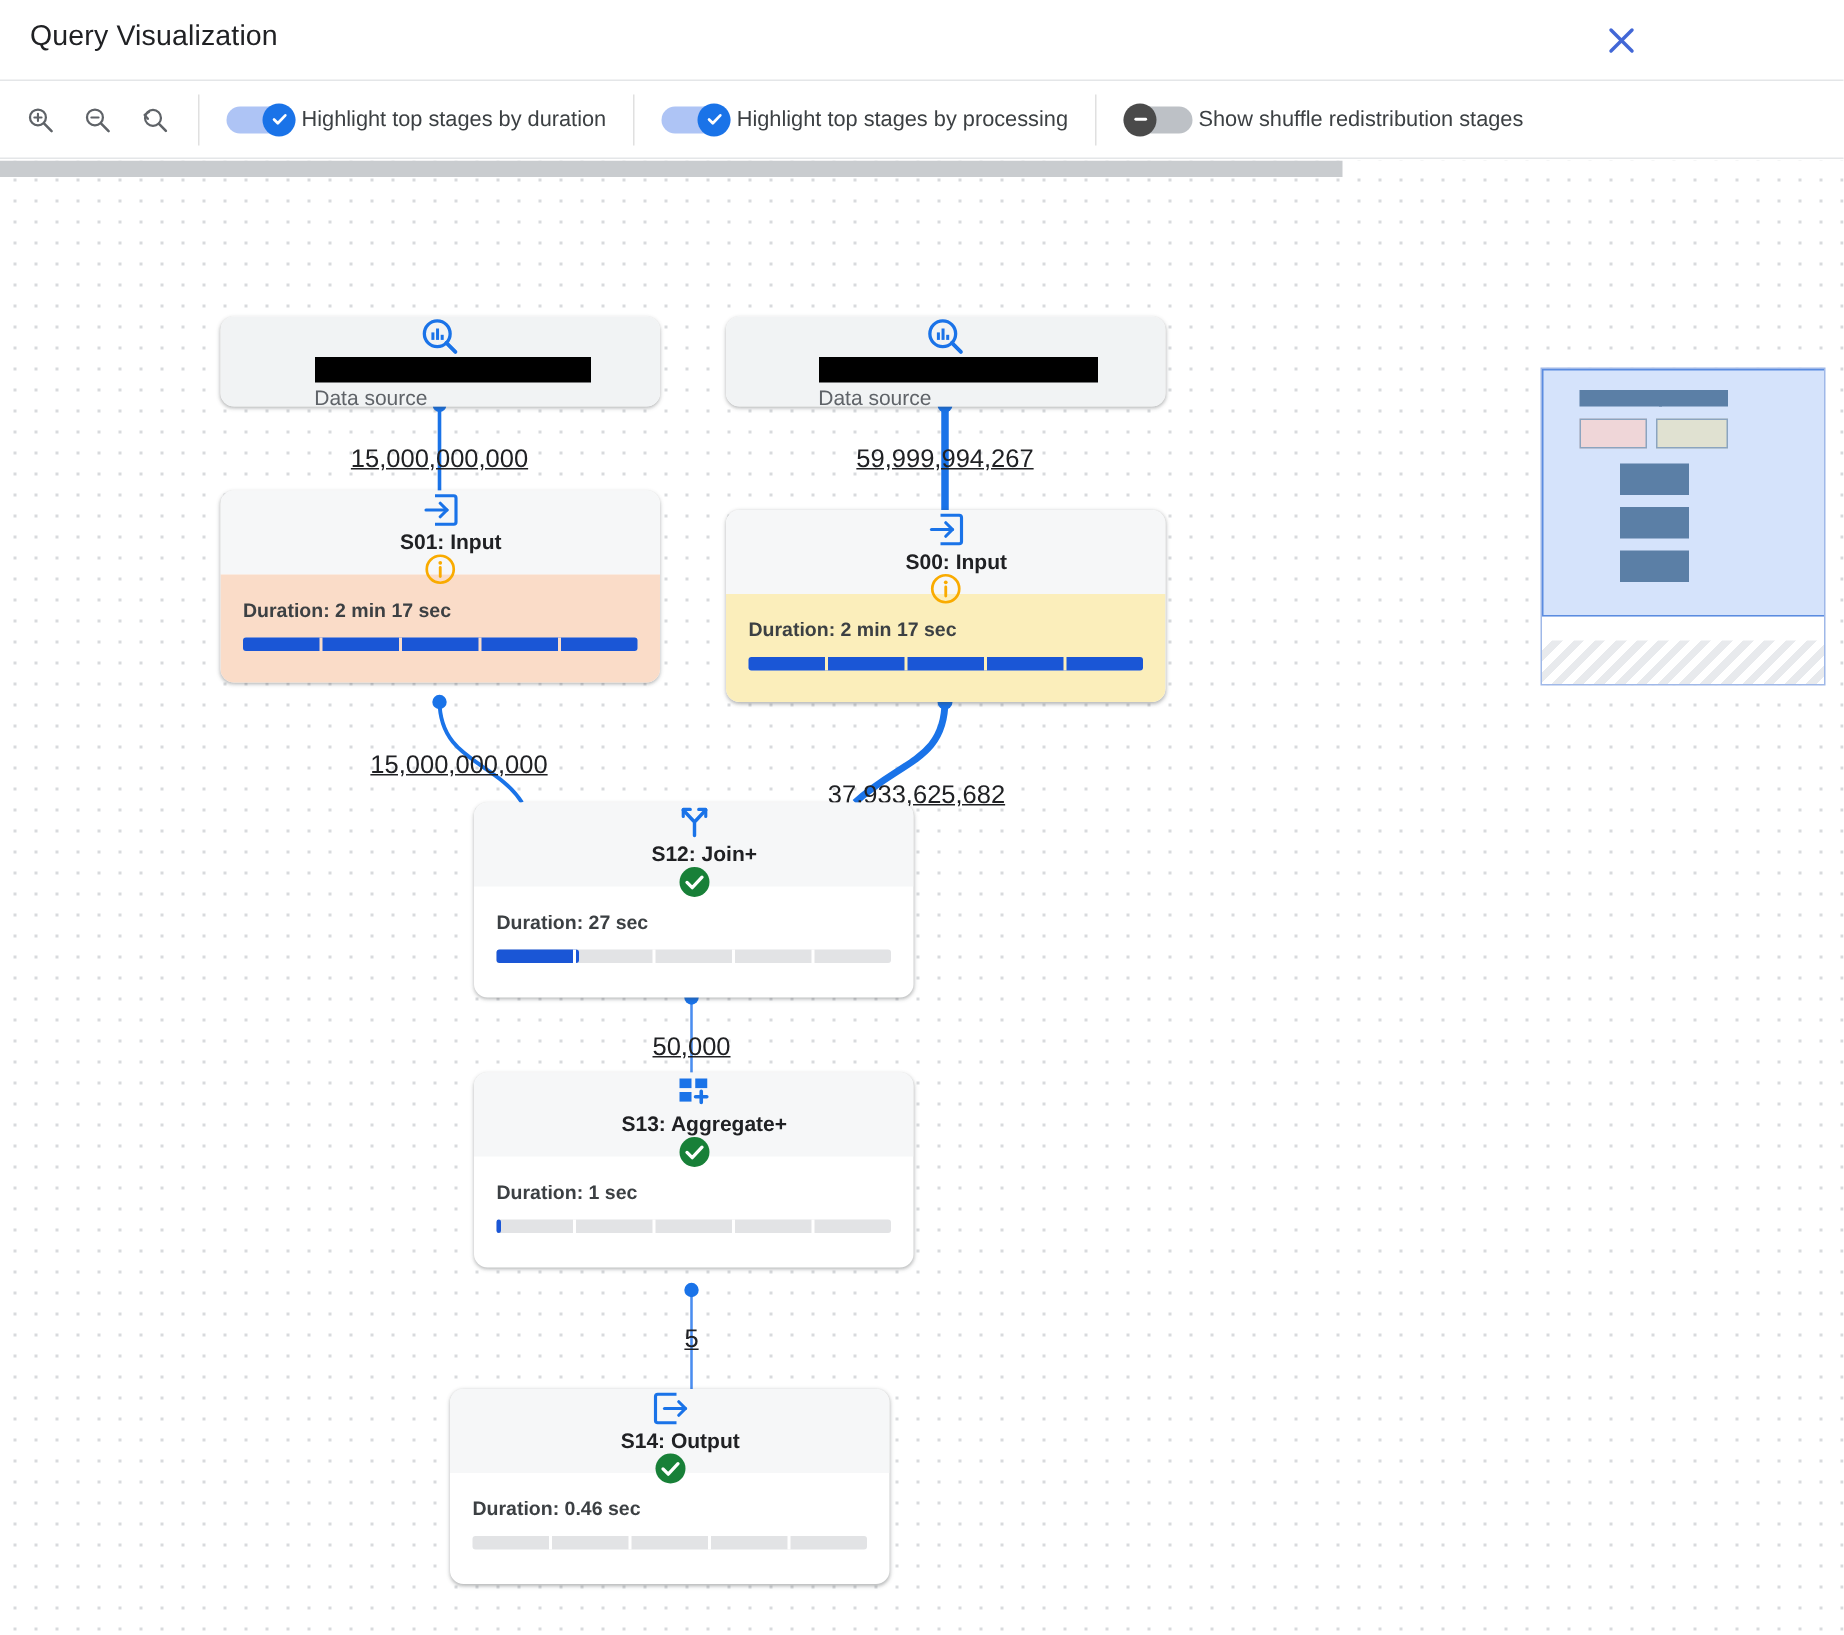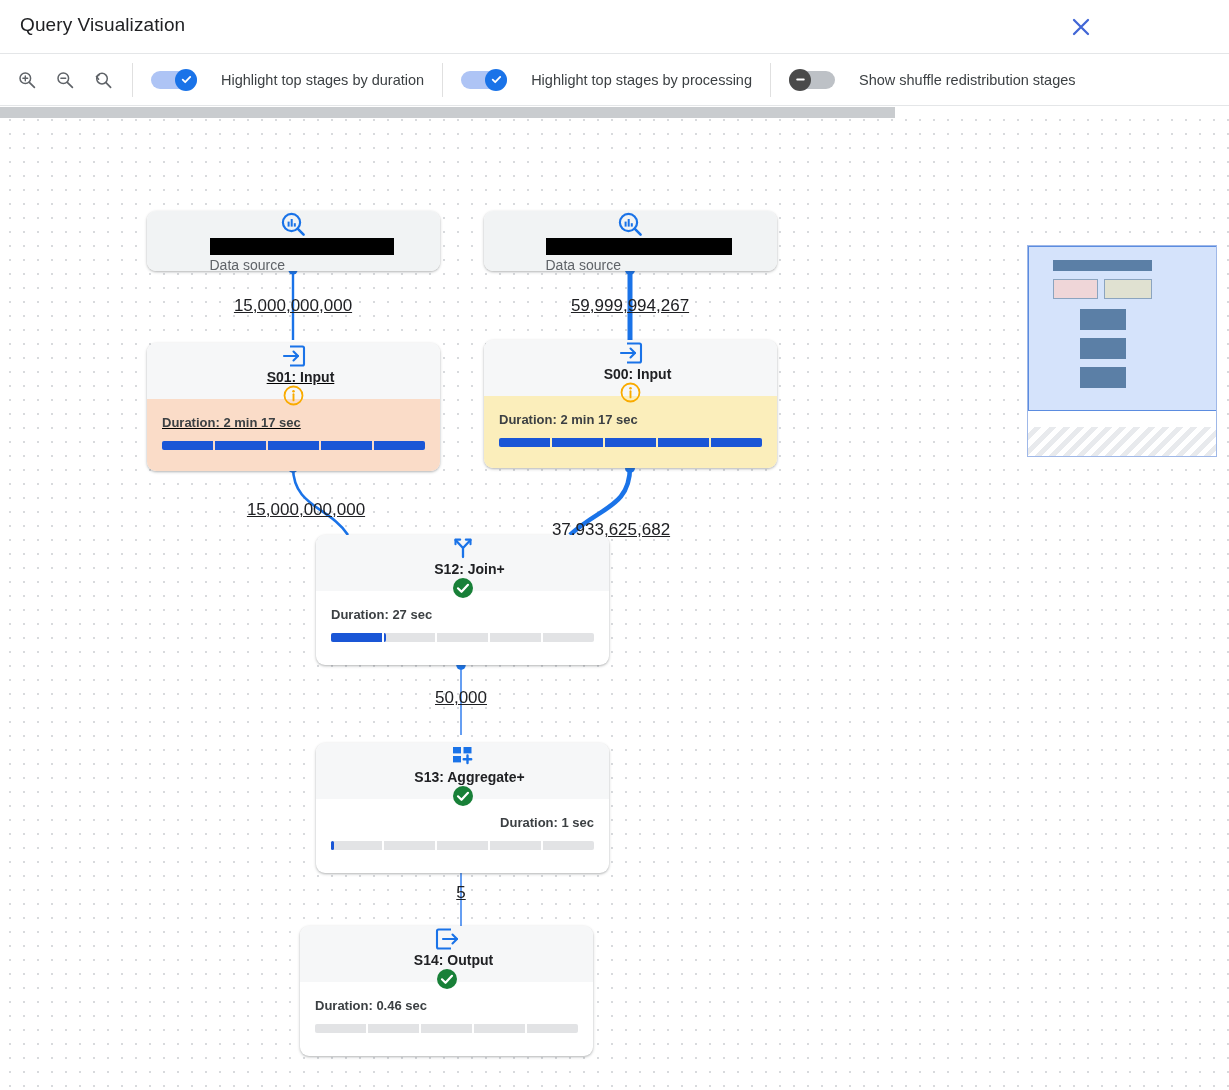--- a/index.html
+++ b/index.html
@@ -33,21 +33,21 @@
     border-top: 1px solid #e4e6e8;
     border-bottom: 1px solid #e4e6e8;
     display: flex; align-items: center;
   }
   .zoom-group { display: flex; align-items: center; padding-left: 12px; gap: 8px; }
   .icon-btn {
     width: 30px; height: 30px; display: flex; align-items: center; justify-content: center;
     cursor: pointer; border-radius: 50%;
   }
   .tb-divider { width: 1px; height: 34px; background: #e0e0e0; margin: 0 14px; }
-  .toggle-item { display: flex; align-items: center; gap: 24px; padding: 0 4px; cursor: pointer; }
+  .toggle-item { display: flex; align-items: center; gap: 4px; padding: 0 4px; cursor: pointer; }
   .toggle-label { font-size: 14.5px; color: #3c4043; white-space: nowrap; }
 
   .switch { position: relative; width: 46px; height: 22px; flex: none; }
   .switch .track {
     position: absolute; left: 0; top: 2px; width: 46px; height: 18px;
     border-radius: 9px; background: #bdc1c6;
   }
   .switch.on .track { background: #aec4f5; }
   .switch .knob {
     position: absolute; top: 0; width: 22px; height: 22px; border-radius: 50%;
@@ -284,21 +284,21 @@
       </div>
       <div class="node-status">
         <svg width="22" height="22" viewBox="0 0 22 22">
           <circle cx="11" cy="11" r="10" fill="#188038"></circle>
           <path d="M6 11.3 L9.5 14.8 L16 7.8" fill="none" stroke="#fff" stroke-width="2.2" stroke-linecap="round" stroke-linejoin="round"></path>
         </svg>
       </div>
     </div>
   </div>
 
-  <div class="node peach" style="left:147px; top:236px; width:293px; height:128px;text-decoration:underline;">
+  <div class="node peach" style="left:147px; top:220px; width:293px; height:128px;">
     <div class="node-head">
       <div class="node-icon">
         <svg width="26" height="26" viewBox="0 0 26 26">
           <path d="M9 3.5 H21.5 A1.5 1.5 0 0 1 23 5 V21 A1.5 1.5 0 0 1 21.5 22.5 H9" fill="none" stroke="#1a73e8" stroke-width="2.1" stroke-linejoin="round"></path>
           <path d="M3 13 H17" stroke="#1a73e8" stroke-width="2.1" stroke-linecap="round"></path>
           <path d="M12.5 8.5 L17 13 L12.5 17.5" fill="none" stroke="#1a73e8" stroke-width="2.1" stroke-linecap="round" stroke-linejoin="round"></path>
         </svg>
       </div>
       <div class="node-title">S01: Input</div>
       <div class="node-status">
@@ -385,21 +385,21 @@
           <span></span>
             <span></span>
             <span></span>
             <span></span>
             <span></span>
         </div>
       </div>
     </div>
   </div>
 
-  <div class="node" style="left:316px; top:636px; width:293px; height:130px;text-align:right;">
+  <div class="node" style="left:316px; top:608px; width:293px; height:130px;">
     <div class="node-head">
       <div class="node-icon">
         <svg width="26" height="26" viewBox="0 0 26 26">
           <rect x="3" y="4" width="8" height="6.4" fill="#1a73e8"></rect>
           <rect x="13.5" y="4" width="8" height="6.4" fill="#1a73e8"></rect>
           <rect x="3" y="13" width="8" height="6.4" fill="#1a73e8"></rect>
           <path d="M17.5 12.5 V20 M13.7 16.2 H21.2" stroke="#1a73e8" stroke-width="2.4" stroke-linecap="round"></path>
         </svg>
       </div>
       <div class="node-title">S13: Aggregate+</div>

